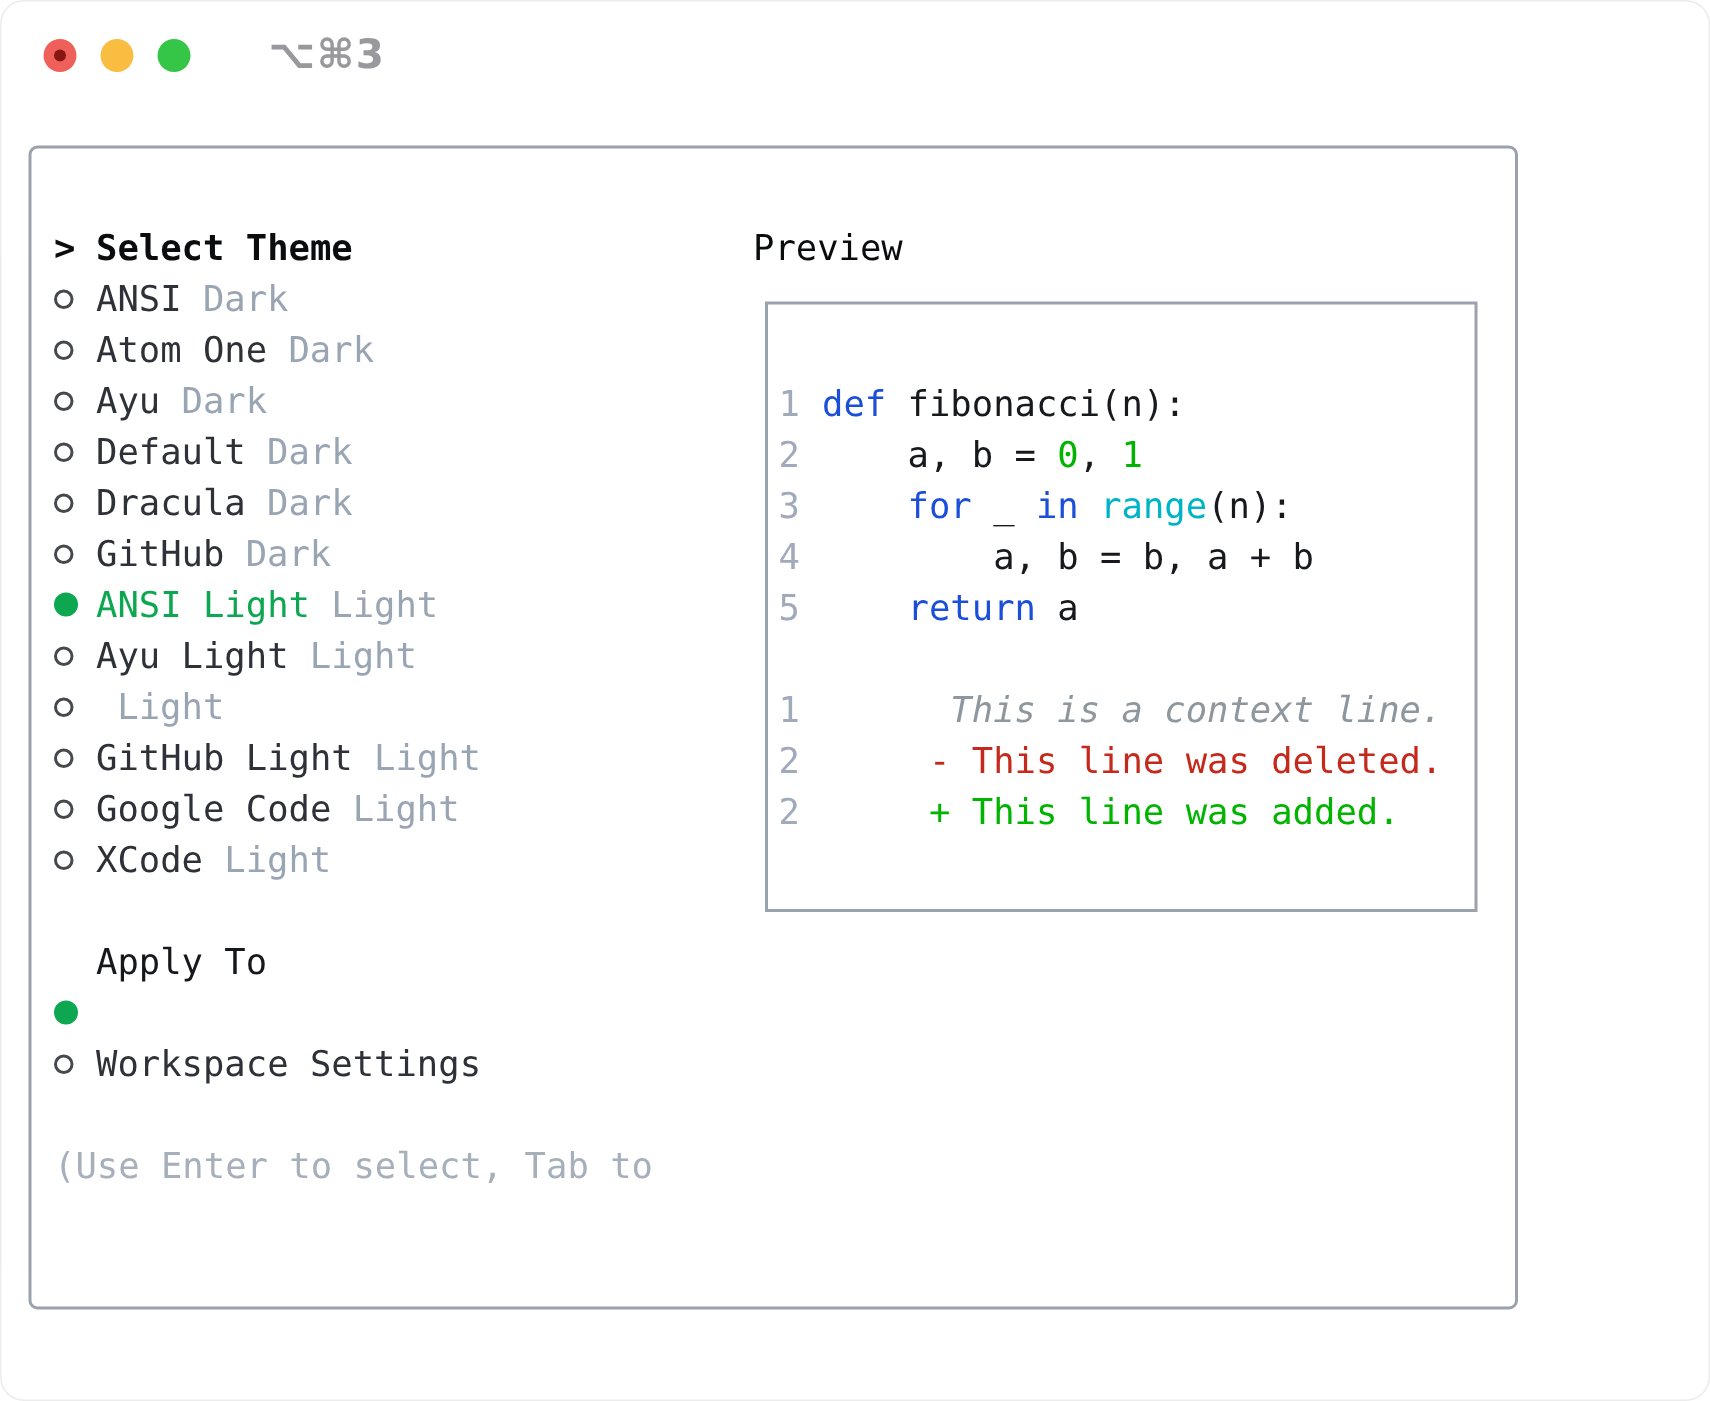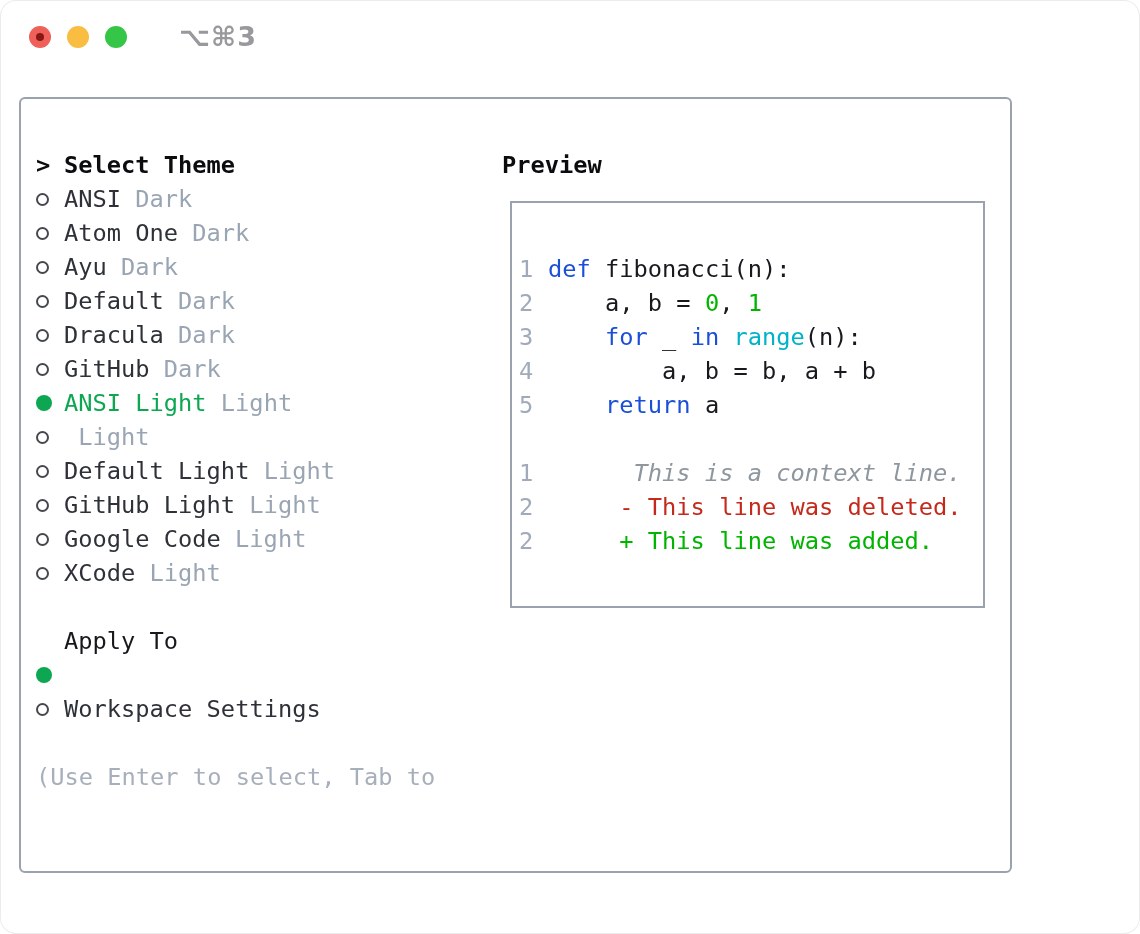--- a/index.html
+++ b/index.html
@@ -45,21 +45,21 @@
   .apply-hdr { color: var(--c-text_dark); }
   .ring { width: 13px; height: 13px; border: 2px solid var(--c-ring); border-radius: 50%; }
   .dotfill { width: 16px; height: 16px; background: var(--c-accent); border-radius: 50%; }
   .opt-name { color: var(--c-text); }
   .opt-name.sel { color: var(--c-accent); }
   .opt-variant { color: var(--c-muted); margin-left: 0.6em; }
   .hint { color: var(--c-hint); }
   
   .preview-hdr {
     position: absolute; left: 481px; top: 49px; height: 34px; line-height: 34px;
-    font-size: 23.7px; font-weight: bold; color: var(--c-header);
+    font-size: 23.7px; font-weight: normal; color: var(--c-header);
   }
   .preview-box {
     position: absolute; left: 489px; top: 102px;
     width: 475px; height: 407px;
     border: 2px solid var(--c-border);
     background: #fff;
     padding: 15px 0 0 7px;
     overflow: hidden;
   }
   .pline { display: flex; height: 34px; line-height: 34px; font-size: 23.7px; white-space: pre; }
@@ -94,22 +94,22 @@
       </div>
 
       <div id="theme-list">
           <div class="row"><span class="marker"><span class="ring"></span></span><span class="opt-name">ANSI</span><span class="opt-variant">Dark</span></div>
           <div class="row"><span class="marker"><span class="ring"></span></span><span class="opt-name">Atom One</span><span class="opt-variant">Dark</span></div>
           <div class="row"><span class="marker"><span class="ring"></span></span><span class="opt-name">Ayu</span><span class="opt-variant">Dark</span></div>
           <div class="row"><span class="marker"><span class="ring"></span></span><span class="opt-name">Default</span><span class="opt-variant">Dark</span></div>
           <div class="row"><span class="marker"><span class="ring"></span></span><span class="opt-name">Dracula</span><span class="opt-variant">Dark</span></div>
           <div class="row"><span class="marker"><span class="ring"></span></span><span class="opt-name">GitHub</span><span class="opt-variant">Dark</span></div>
           <div class="row"><span class="marker"><span class="dotfill"></span></span><span class="opt-name sel">ANSI Light</span><span class="opt-variant">Light</span></div>
+          <div class="row"><span class="marker"><span class="ring"></span></span><span class="opt-name">Ayu Light</span><span class="opt-variant">Light</span></div>
           <div class="row"><span class="marker"><span class="ring"></span></span><span class="opt-variant">Light</span></div>
-          <div class="row"><span class="marker"><span class="ring"></span></span><span class="opt-name">Default Light</span><span class="opt-variant">Light</span></div>
           <div class="row"><span class="marker"><span class="ring"></span></span><span class="opt-name">GitHub Light</span><span class="opt-variant">Light</span></div>
           <div class="row"><span class="marker"><span class="ring"></span></span><span class="opt-name">Google Code</span><span class="opt-variant">Light</span></div>
           <div class="row"><span class="marker"><span class="ring"></span></span><span class="opt-name">XCode</span><span class="opt-variant">Light</span></div>
         </div>
 
       <div class="row"></div>
 
       <div class="row">
         <span class="marker"></span>
         <span class="apply-hdr">Apply To</span>

